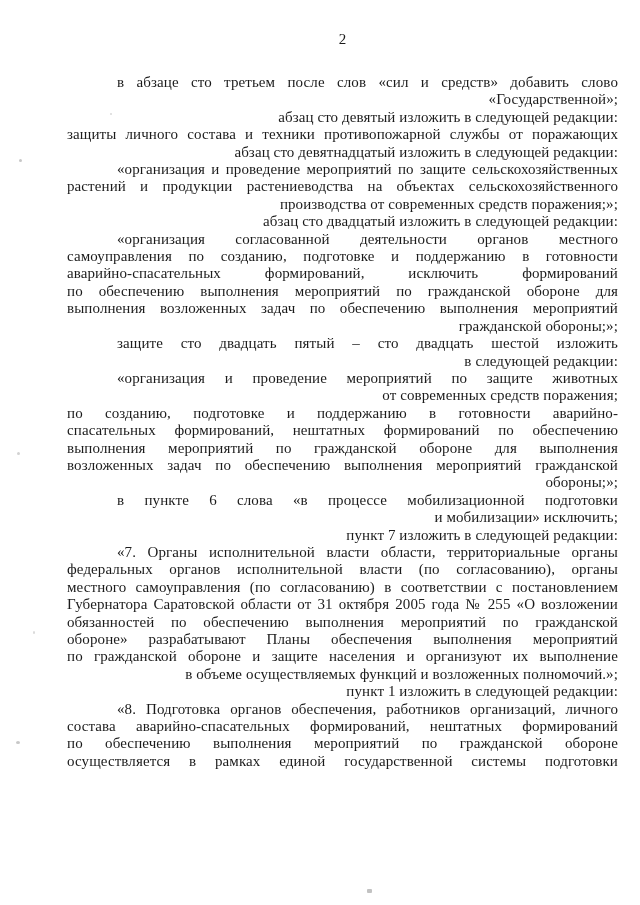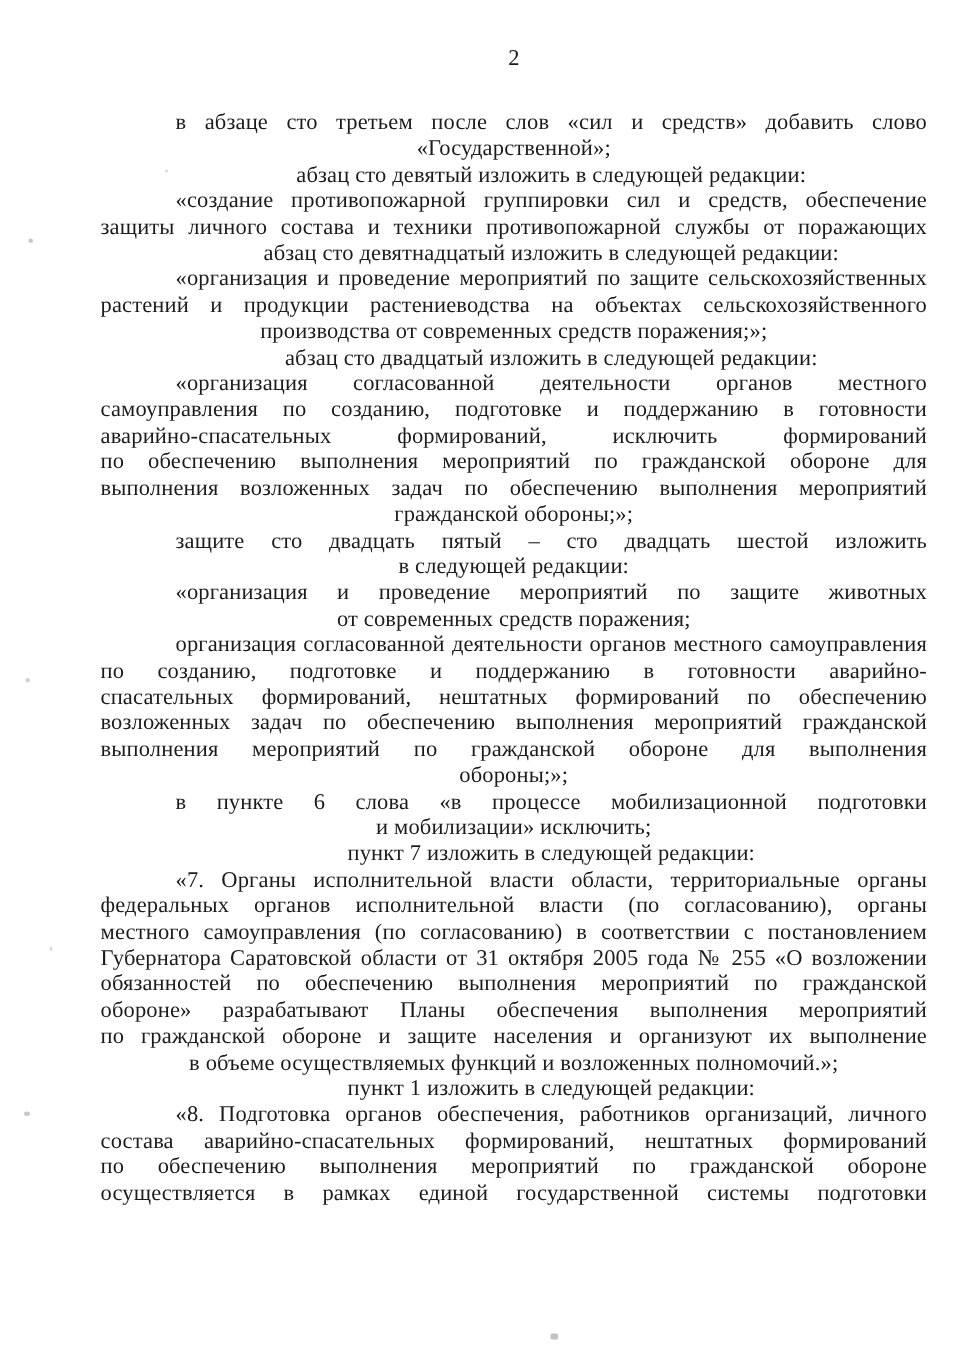--- a/index.html
+++ b/index.html
@@ -32,21 +32,21 @@
   .doc-body {
     position: absolute;
     top: 74px;
     left: 67px;
     width: 551px;
     font-size: 15px;
     line-height: 17.4px;
     letter-spacing: 0.1px;
   }
   .line {
-    text-align: center;
+    text-align: right;
     white-space: normal;
   }
   .line.jfy {
     text-align: justify;
     text-align-last: justify;
   }
   .line.indent {
     text-indent: 50px;
   }
   .speck {
@@ -58,42 +58,40 @@
 </head>
 <body>
 
 <div class="page">
   <div class="page-number">2</div>
 
   <div class="doc-body">
       <div class="line indent jfy">в абзаце сто третьем после слов «сил и средств» добавить слово</div>
       <div class="line">«Государственной»;</div>
       <div class="line indent">абзац сто девятый изложить в следующей редакции:</div>
-      <div class="line indent jfy">«создание противопожарной группировки сил и средств, обеспечение</div>
       <div class="line jfy">защиты личного состава и техники противопожарной службы от поражающих</div>
       <div class="line indent">абзац сто девятнадцатый изложить в следующей редакции:</div>
       <div class="line indent jfy">«организация и проведение мероприятий по защите сельскохозяйственных</div>
       <div class="line jfy">растений и продукции растениеводства на объектах сельскохозяйственного</div>
       <div class="line">производства от современных средств поражения;»;</div>
       <div class="line indent">абзац сто двадцатый изложить в следующей редакции:</div>
       <div class="line indent jfy">«организация согласованной деятельности органов местного</div>
       <div class="line jfy">самоуправления по созданию, подготовке и поддержанию в готовности</div>
       <div class="line jfy">аварийно-спасательных формирований, исключить формирований</div>
       <div class="line jfy">по обеспечению выполнения мероприятий по гражданской обороне для</div>
       <div class="line jfy">выполнения возложенных задач по обеспечению выполнения мероприятий</div>
       <div class="line">гражданской обороны;»;</div>
       <div class="line indent jfy">защите сто двадцать пятый – сто двадцать шестой изложить</div>
       <div class="line">в следующей редакции:</div>
       <div class="line indent jfy">«организация и проведение мероприятий по защите животных</div>
       <div class="line">от современных средств поражения;</div>
-      <div class="line indent jfy">организация согласованной деятельности органов местного самоуправления</div>
       <div class="line jfy">по созданию, подготовке и поддержанию в готовности аварийно-</div>
       <div class="line jfy">спасательных формирований, нештатных формирований по обеспечению</div>
+      <div class="line jfy">выполнения мероприятий по гражданской обороне для выполнения</div>
       <div class="line jfy">возложенных задач по обеспечению выполнения мероприятий гражданской</div>
-      <div class="line jfy">выполнения мероприятий по гражданской обороне для выполнения</div>
       <div class="line">обороны;»;</div>
       <div class="line indent jfy">в пункте 6 слова «в процессе мобилизационной подготовки</div>
       <div class="line">и мобилизации» исключить;</div>
       <div class="line indent">пункт 7 изложить в следующей редакции:</div>
       <div class="line indent jfy">«7. Органы исполнительной власти области, территориальные органы</div>
       <div class="line jfy">федеральных органов исполнительной власти (по согласованию), органы</div>
       <div class="line jfy">местного самоуправления (по согласованию) в соответствии с постановлением</div>
       <div class="line jfy">Губернатора Саратовской области от 31 октября 2005 года № 255 «О возложении</div>
       <div class="line jfy">обязанностей по обеспечению выполнения мероприятий по гражданской</div>
       <div class="line jfy">обороне» разрабатывают Планы обеспечения выполнения мероприятий</div>

